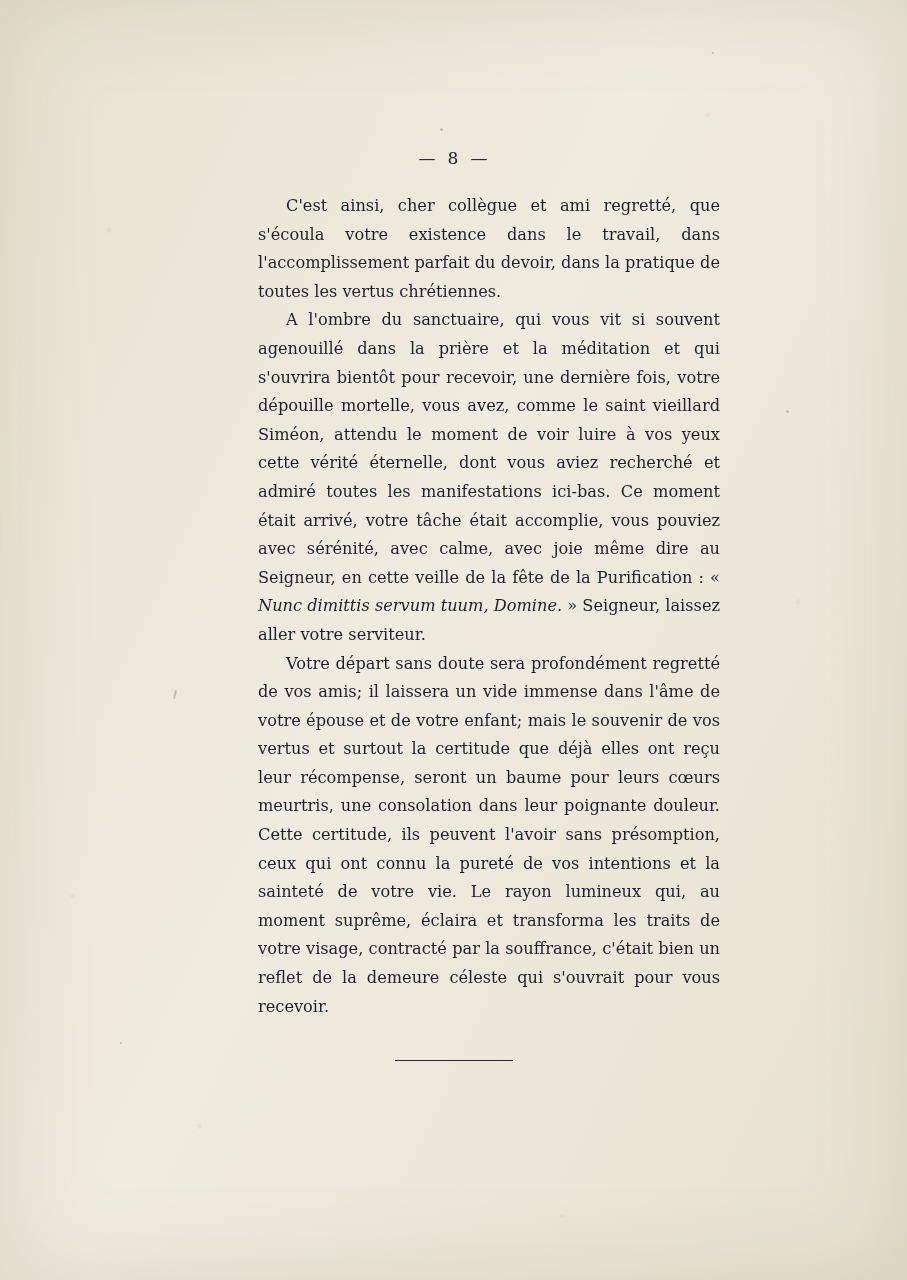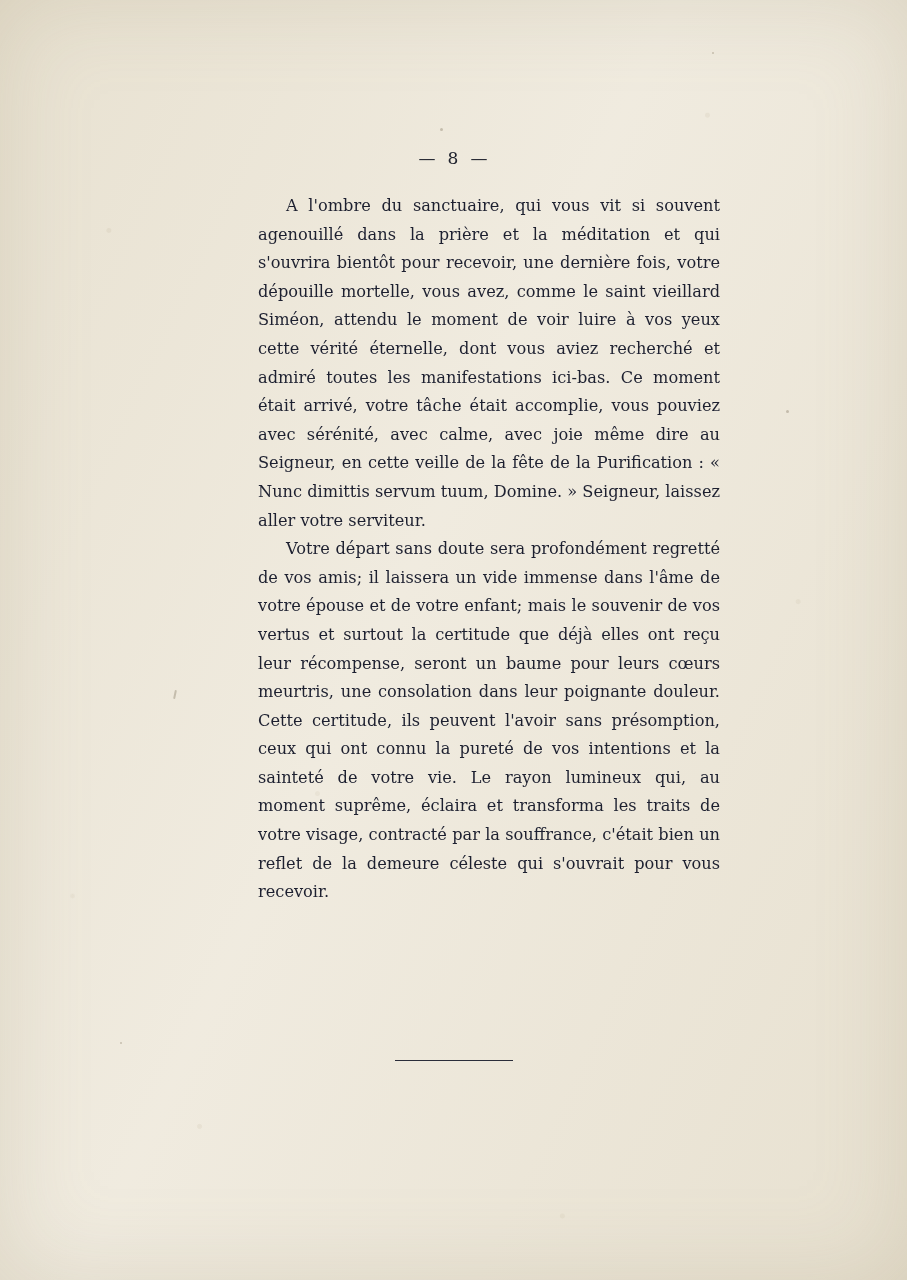--- a/index.html
+++ b/index.html
@@ -71,20 +71,21 @@
     text-align: justify;
     text-justify: inter-word;
   }
 
   .textblock p {
     margin: 0 0 0 0;
     text-indent: 28px;
   }
 
   .latin {
+    font-style: italic;
   }
 
   .rule {
     position: absolute;
     top: 1046px;
     left: 0;
     width: 907px;
     text-align: center;
   }
   .rule span {
@@ -107,20 +108,21 @@
 
 <div class="paper-grain"></div>
 
 <div class="page">
 
   <div class="folio">
     <span class="dash">—</span><span>8</span><span class="dash">—</span>
   </div>
 
   <div class="textblock">
+    <p>C'est ainsi, cher collègue et ami regretté, que s'écoula votre existence dans le travail, dans l'accomplissement parfait du devoir, dans la pratique de toutes les vertus chrétiennes.</p>
     <p><span>A l'ombre du sanctuaire, qui vous vit si souvent agenouillé dans la prière et la méditation et qui s'ouvrira bientôt pour recevoir, une dernière fois, votre dépouille mortelle, vous avez, comme le saint vieillard Siméon, attendu le moment de voir luire à vos yeux cette vérité éternelle, dont vous aviez recherché et admiré toutes les manifestations ici-bas. Ce moment était arrivé, votre tâche était accomplie, vous pouviez avec sérénité, avec calme, avec joie même dire au Seigneur, en cette veille de la fête de la Purification : </span><span>« </span><span class="latin">Nunc dimittis servum tuum, Domine.</span><span> » </span><span>Seigneur, laissez aller votre serviteur.</span></p>
     <p>Votre départ sans doute sera profondément regretté de vos amis; il laissera un vide immense dans l'âme de votre épouse et de votre enfant; mais le souvenir de vos vertus et surtout la certitude que déjà elles ont reçu leur récompense, seront un baume pour leurs cœurs meurtris, une consolation dans leur poignante douleur. Cette certitude, ils peuvent l'avoir sans présomption, ceux qui ont connu la pureté de vos intentions et la sainteté de votre vie. Le rayon lumineux qui, au moment suprême, éclaira et transforma les traits de votre visage, contracté par la souffrance, c'était bien un reflet de la demeure céleste qui s'ouvrait pour vous recevoir.</p>
   </div>
 
   <div class="rule">
     <span></span>
   </div>
 
   <div class="fleck" style="left:440px; top:128px; width:3px; height:3px;"></div>
   <div class="fleck" style="left:174px; top:690px; width:2px; height:9px; border-radius:1px; transform:rotate(12deg);"></div>

